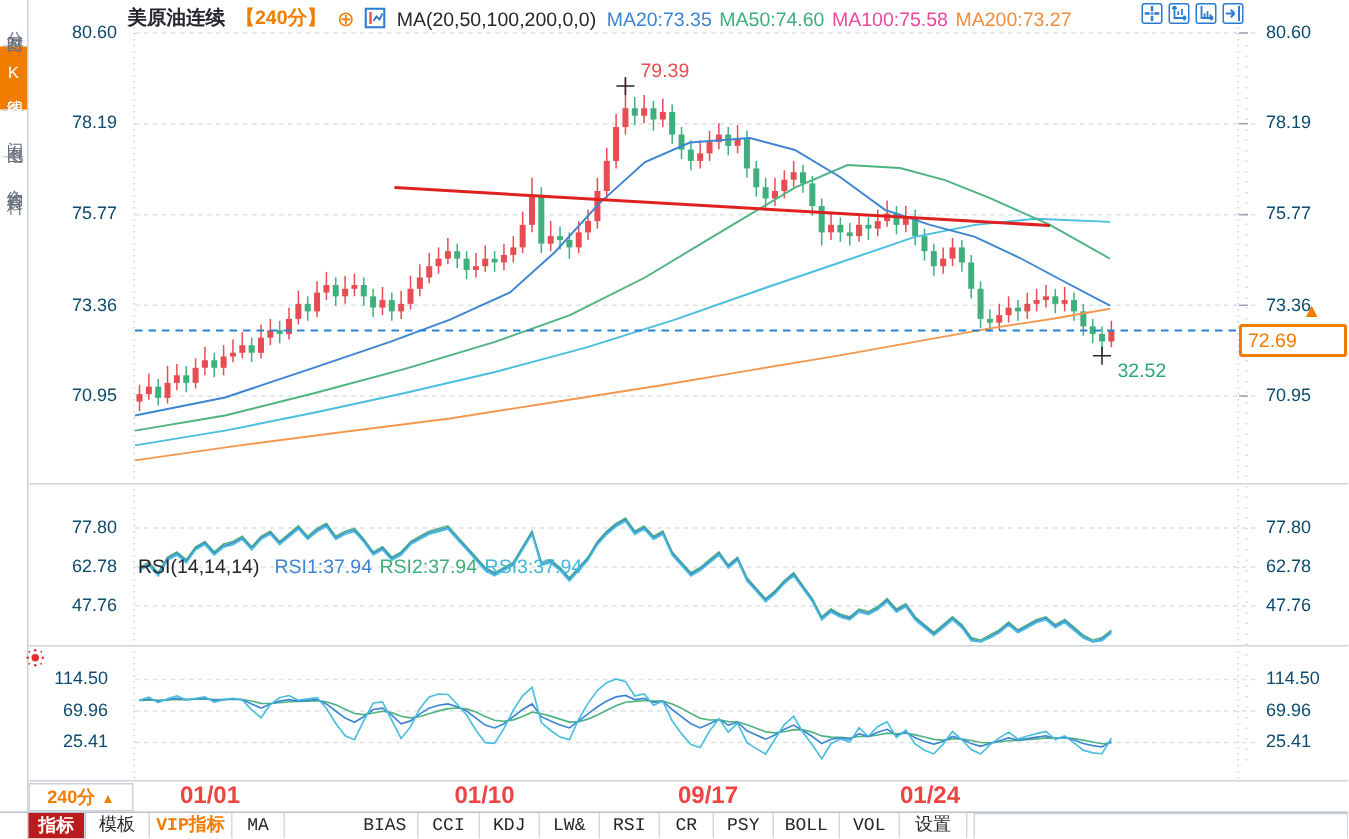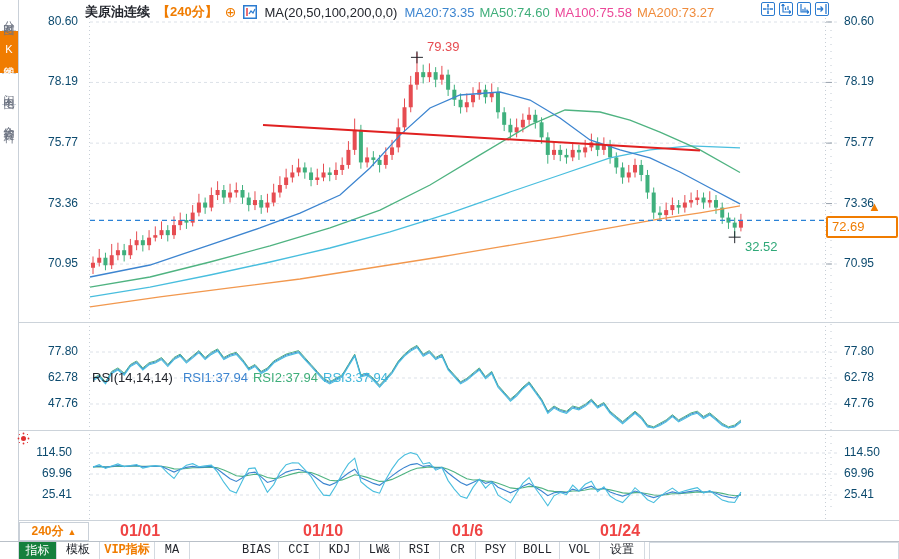--- a/index.html
+++ b/index.html
@@ -39,21 +39,21 @@
   
   .axlab{position:absolute;font-size:12px;color:#0c4a6e;}
   .axlab.l{width:58px;text-align:right;}
   .datelab{position:absolute;top:522px;font-size:16px;font-weight:bold;color:#ef4444;}
   .period-box{position:absolute;left:19px;top:522px;width:70px;height:19px;box-sizing:border-box;border:1px solid #c9d0d8;
               display:flex;align-items:center;justify-content:center;gap:4px;font-size:12px;font-weight:bold;color:#f07c00;cursor:pointer;background:#fff;}
   
   .bottom-bar{position:absolute;left:0px;top:541px;width:899px;height:18px;border-top:1px solid #b9c0c8;
               display:flex;align-items:stretch;background:#fff;font-family:"Liberation Mono","DejaVu Sans Mono",monospace;}
   .bb-item{font-size:12px;line-height:17px;text-align:center;border-right:1px solid #d4dae1;color:#23262d;cursor:pointer;box-sizing:border-box;}
-  .bb-item.active{background:#15803d;color:#fff;font-weight:normal;font-family:"Liberation Sans","DejaVu Sans",sans-serif;}
+  .bb-item.active{background:#b91c1c;color:#fff;font-weight:bold;font-family:"Liberation Sans","DejaVu Sans",sans-serif;}
   .bb-item.vip{color:#f07c00;font-weight:bold;}
   .bb-item.first-gap{margin-left:18px;border-left:1px solid #d4dae1;}
   .bb-rest{flex:1;border:1px solid #d4dae1;border-bottom:none;margin-left:4px;}
 </style>
 </head>
 <body>
 
 <div class="app">
 
   <svg id="chart-svg" width="899" height="559">
@@ -394,21 +394,21 @@
       <div class="axlab" style="left: 844px; top: 487.006px;">25.41</div>
     </div>
 
   <div class="period-box">
     <span>240分</span>
     <span style="font-size:9px;">▲</span>
   </div>
   <div id="dates">
       <div class="datelab" style="left: 120px;">01/01</div>
       <div class="datelab" style="left: 303px;">01/10</div>
-      <div class="datelab" style="left: 452px;">01/6</div>
+      <div class="datelab" style="left: 452px;">09/17</div>
       <div class="datelab" style="left: 600px;">01/24</div>
     </div>
 
   <div class="bottom-bar" id="bottom-bar">
       <div class="bb-item active first-gap" style="width: 39px;">指标</div>
       <div class="bb-item " style="width: 43px;">模板</div>
       <div class="bb-item vip" style="width: 55px;">VIP指标</div>
       <div class="bb-item " style="width: 35px;">MA</div>
       <div class="bb-item " style="width: 45px; margin-top: 32px;">MACD</div>
       <div class="bb-item " style="width: 44px;">BIAS</div>

